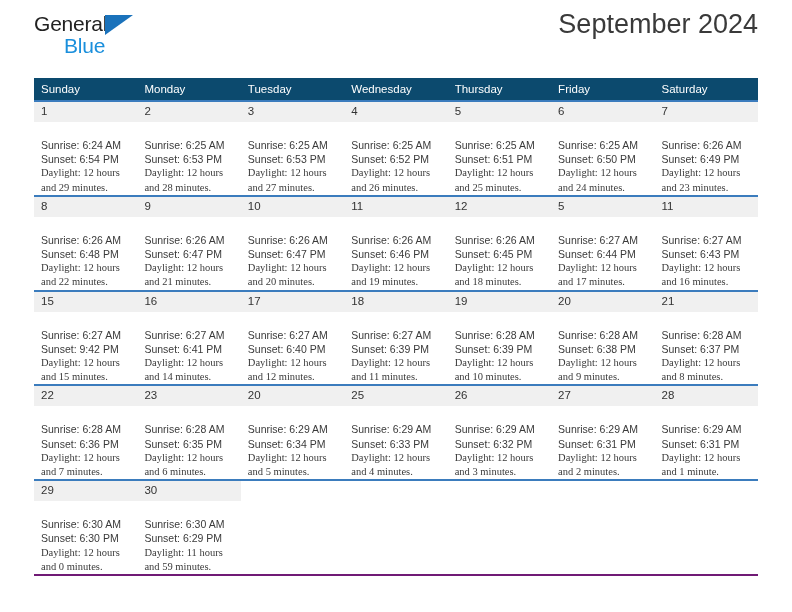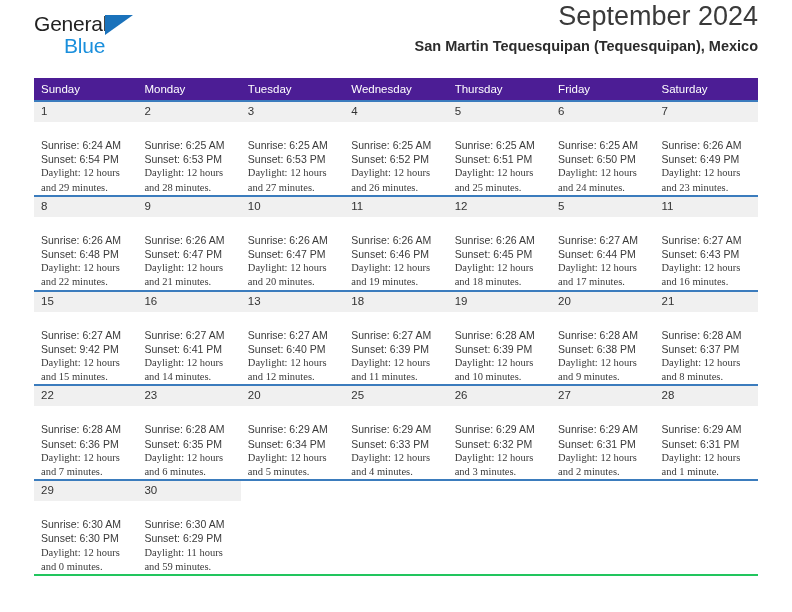--- a/index.html
+++ b/index.html
@@ -60,20 +60,21 @@
     position: absolute;
     left: 30px;
     top: 22px;
     font-size: 21px;
     letter-spacing: -0.2px;
     color: #1a8fdc;
     line-height: 24px;
   }
   .titles {
     text-align: right;
+    padding-top: 8px;
   }
   .month-title {
     font-size: 27px;
     font-weight: normal;
     color: #3a3a3a;
     line-height: 32px;
     white-space: nowrap;
   }
   .location-title {
     margin-top: 5px;
@@ -85,39 +86,39 @@
   }
 
   
   .calendar {
     width: 100%;
     border-collapse: collapse;
     table-layout: fixed;
     margin-top: 6px;
   }
   .calendar th {
-    background: #4c1d95;
+    background: #0c4a6e;
     color: #ffffff;
     font-size: 11.5px;
     font-weight: normal;
     text-align: left;
     padding: 5px 0 5px 7px;
     height: 11px;
     border: none;
   }
   .calendar td {
     vertical-align: top;
     padding: 0;
     border: none;
     border-top: 2px solid #3b7cbd;
     height: 78px;
     background: #ffffff;
   }
   .calendar tr.week-last td {
-    border-bottom: 2px solid #22c55e;
+    border-bottom: 2px solid #701a75;
   }
   .daynum {
     background: #f0f0f0;
     font-size: 11.5px;
     color: #333333;
     padding: 3px 0 4px 7px;
     line-height: 13px;
     min-height: 13px;
   }
   .cell-empty .daynum {
@@ -149,21 +150,20 @@
   <div class="header">
 
     <div class="logo">
       <span class="logo-general">General</span>
       <span class="logo-tri"></span>
       <span class="logo-blue">Blue</span>
     </div>
 
     <div class="titles">
       <div class="month-title">September 2024</div>
-      <div class="location-title">San Martin Tequesquipan (Tequesquipan), Mexico</div>
     </div>
 
   </div>
 
   <table class="calendar">
     <thead>
       <tr>
         <th>Sunday</th>
         <th>Monday</th>
         <th>Tuesday</th>
@@ -301,21 +301,21 @@
           </td>
           <td>
             <div class="daynum">16</div>
             <div class="info">
               <div>Sunrise: 6:27 AM</div>
               <div>Sunset: 6:41 PM</div>
               <div class="daylight">Daylight: 12 hours and 14 minutes.</div>
             </div>
           </td>
           <td>
-            <div class="daynum">13</div>
+            <div class="daynum">17</div>
             <div class="info">
               <div>Sunrise: 6:27 AM</div>
               <div>Sunset: 6:40 PM</div>
               <div class="daylight">Daylight: 12 hours and 12 minutes.</div>
             </div>
           </td>
           <td>
             <div class="daynum">18</div>
             <div class="info">
               <div>Sunrise: 6:27 AM</div>

